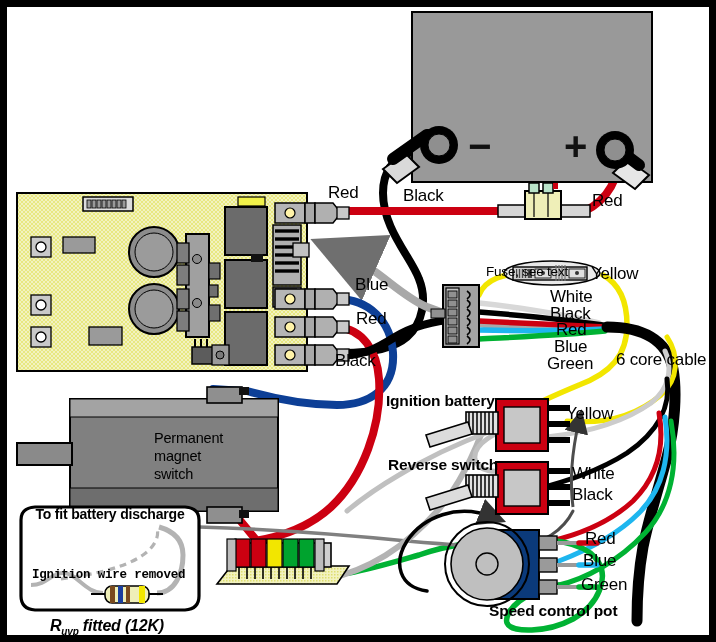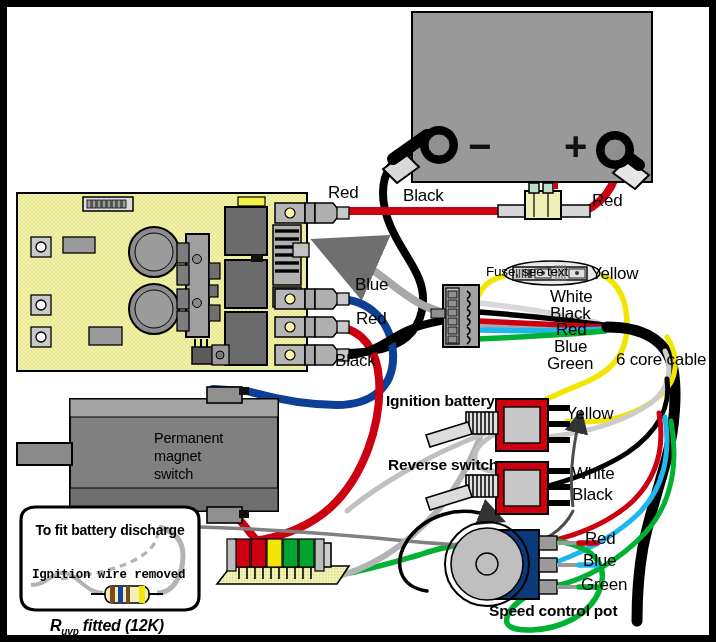--- a/index.html
+++ b/index.html
@@ -432,18 +432,18 @@
   <span class="lbl lbl-wire" style="left:559px;top:398px;">Yellow</span>
   <span class="lbl lbl-wire" style="left:565px;top:458px;">White</span>
   <span class="lbl lbl-wire" style="left:565px;top:479px;">Black</span>
 
   <span class="lbl lbl-wire" style="left:578px;top:523px;">Red</span>
   <span class="lbl lbl-wire" style="left:576px;top:545px;">Blue</span>
   <span class="lbl lbl-wire" style="left:574px;top:569px;">Green</span>
   <span class="lbl lbl-bold" style="left:482px;top:596px;">Speed control pot</span>
 
 
-  <span class="lbl lbl-callout" style="left:20px;top:516px;width:166px;">To fit battery discharge</span>
+  <span class="lbl lbl-callout" style="left:20px;top:500px;width:166px;">To fit battery discharge</span>
   <span class="lbl lbl-callout2" style="left:25px;top:562px;">Ignition wire removed</span>
   <span class="lbl" style="left:43px;top:611px;font-weight:bold;font-size:16px;font-style:italic;"><span>R</span><sub style="font-size:10px;">uvp</sub><span> fitted (12K)</span></span>
 
  </div>
 </div>
 
 </body></html>

